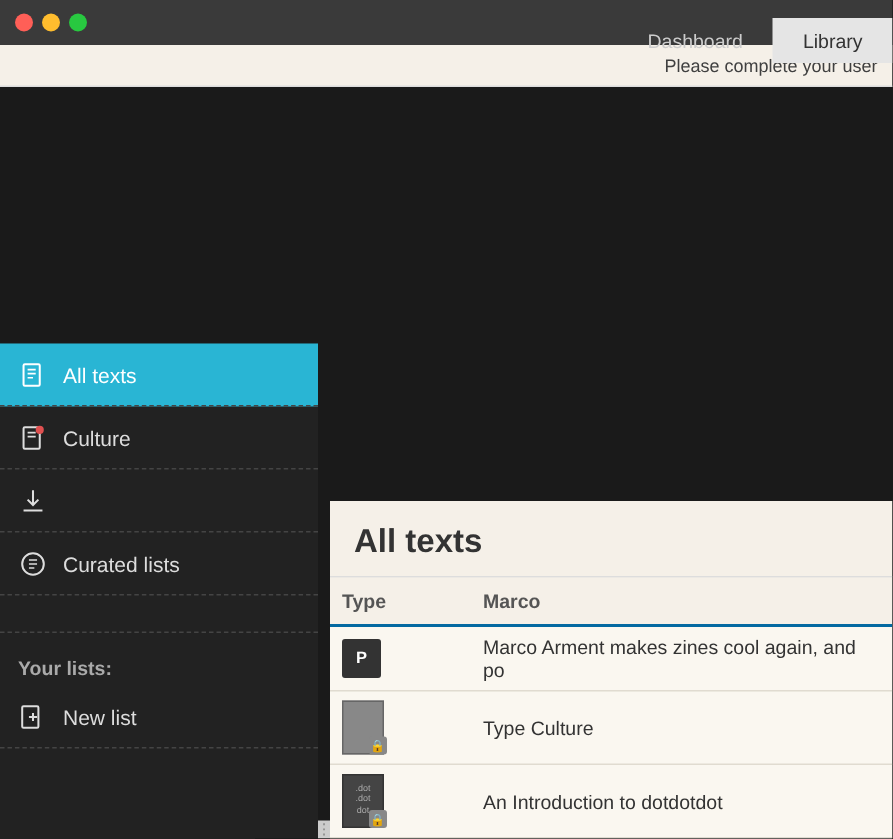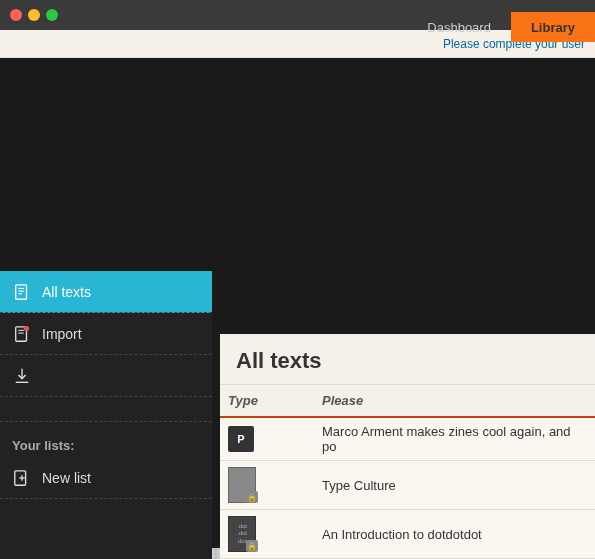--- a/index.html
+++ b/index.html
@@ -37,35 +37,35 @@
     .nav-tab {
       padding: 0 20px;
       height: 30px;
       display: flex;
       align-items: center;
       font-size: 13px;
       color: #ccc;
       cursor: pointer;
     }
     .nav-tab.active {
-      background: #f97316;
+      background: #e5e5e5;
       color: #333;
-      font-weight: bold;
+      font-weight: normal;
     }
 
     
     .alert-bar {
       background: #f5f0e8;
       height: 28px;
       display: flex;
       align-items: center;
       justify-content: flex-end;
       padding-right: 10px;
       font-size: 12px;
-      color: #0369a1;
+      color: #404040;
       border-bottom: 1px solid #ddd;
     }
 
     
     .main-layout {
       display: flex;
       height: calc(559px - 58px);
       align-items: flex-end;
     }
 
@@ -153,22 +153,21 @@
     
     .table-container {
       flex: 1;
       overflow-y: auto;
     }
     table {
       width: 100%;
       border-collapse: collapse;
     }
     thead tr {
-      border-bottom: 2px solid #c2410c;
-      font-style: italic;
+      border-bottom: 2px solid #0369a1;
     }
     thead th {
       text-align: left;
       padding: 8px 8px;
       font-size: 13px;
       color: #555;
       font-weight: bold;
       background: #f5f0e8;
     }
     tbody tr {
@@ -289,34 +288,45 @@
 
     <div class="sidebar-item">
       <div class="sidebar-icon">
         <svg class="icon-svg" viewBox="0 0 20 20" fill="currentColor">
           <rect x="3" y="2" width="12" height="16" rx="1" fill="none" stroke="currentColor" stroke-width="1.5"></rect>
           <line x1="6" y1="6" x2="12" y2="6" stroke="currentColor" stroke-width="1.2"></line>
           <line x1="6" y1="9" x2="12" y2="9" stroke="currentColor" stroke-width="1.2"></line>
           <circle cx="15" cy="4" r="3" fill="#e05050"></circle>
         </svg>
       </div>
-      <span>Import</span>
+      <span>Culture</span>
     </div>
 
 
     <div class="sidebar-item">
       <div class="sidebar-icon">
         <svg class="icon-svg" viewBox="0 0 20 20" fill="currentColor">
           <line x1="10" y1="2" x2="10" y2="13" stroke="currentColor" stroke-width="1.5"></line>
           <polyline points="6,9 10,13 14,9" stroke="currentColor" stroke-width="1.5" fill="none"></polyline>
           <line x1="3" y1="17" x2="17" y2="17" stroke="currentColor" stroke-width="1.5"></line>
         </svg>
       </div>
     </div>
 
+    <div class="sidebar-item">
+      <div class="sidebar-icon">
+        <svg class="icon-svg" viewBox="0 0 20 20" fill="currentColor">
+          <circle cx="10" cy="10" r="8" fill="none" stroke="currentColor" stroke-width="1.5"></circle>
+          <line x1="7" y1="7" x2="13" y2="7" stroke="currentColor" stroke-width="1.2"></line>
+          <line x1="7" y1="10" x2="13" y2="10" stroke="currentColor" stroke-width="1.2"></line>
+          <line x1="7" y1="13" x2="11" y2="13" stroke="currentColor" stroke-width="1.2"></line>
+        </svg>
+      </div>
+      <span>Curated lists</span>
+    </div>
 
     <div style="flex: 1; min-height: 20px;"></div>
     <hr class="sidebar-divider">
 
     <div class="sidebar-section-label">Your lists:</div>
 
     <div class="sidebar-item">
       <div class="sidebar-icon">
         <svg class="icon-svg" viewBox="0 0 20 20" fill="currentColor">
           <rect x="2" y="2" width="12" height="16" rx="1" fill="none" stroke="currentColor" stroke-width="1.5"></rect>
@@ -336,21 +346,21 @@
     <div class="content-header">
       <h1>All texts</h1>
     </div>
 
     <div class="table-container">
       <table>
         <thead>
           <tr>
             <th class="type-cell">Type</th>
             <th class="thumb-cell"></th>
-            <th>Please</th>
+            <th>Marco</th>
           </tr>
         </thead>
         <tbody>
 
           <tr>
             <td class="type-cell">
               <div class="type-badge">P</div>
             </td>
             <td class="thumb-cell"></td>
             <td>Marco Arment makes zines cool again,  and po</td>

